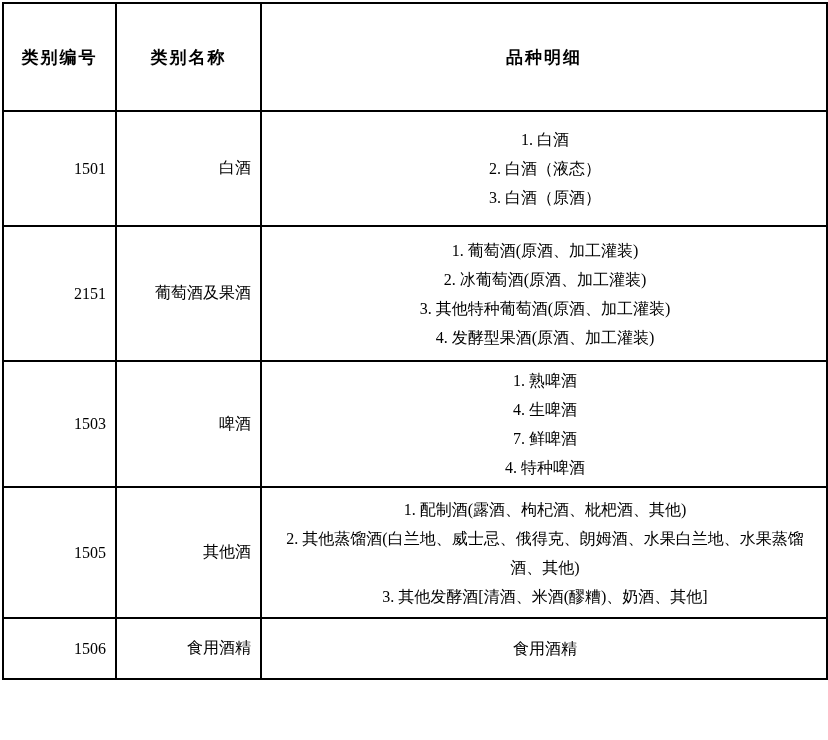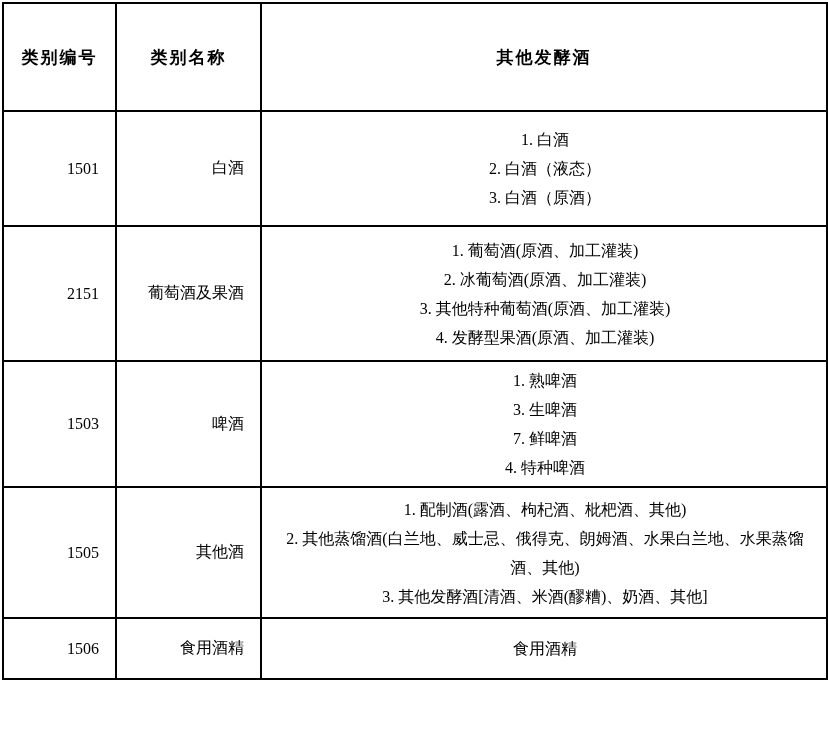--- a/index.html
+++ b/index.html
@@ -15,21 +15,21 @@
     table-layout: fixed;
     width: 824px;
     margin: 2px 2px 0 2px;
     color: #000000;
     font-family: "Liberation Serif", "DejaVu Serif", serif;
     font-size: 16px;
   }
   .cat-table td, .cat-table th {
     border: 2px solid #000000;
     vertical-align: middle;
-    padding: 16px;
+    padding: 9px;
     overflow: hidden;
   }
   .cat-table th {
     font-weight: bold;
     text-align: center;
     font-size: 17px;
     letter-spacing: 2px;
   }
   td.center-cell {
     text-align: right;
@@ -56,21 +56,21 @@
 <table class="cat-table">
   <colgroup>
     <col style="width:113px">
     <col style="width:145px">
     <col style="width:566px">
   </colgroup>
   <thead>
     <tr class="row-header">
       <th>类别编号</th>
       <th>类别名称</th>
-      <th>其他发酵酒</th>
+      <th>品种明细</th>
     </tr>
   </thead>
   <tbody>
     <tr class="row-0">
       <td class="center-cell">1501</td>
       <td class="center-cell">白酒</td>
       <td class="details-cell">
         <div class="detail-line">1. 白酒</div>
         <div class="detail-line">2. 白酒（液态）</div>
         <div class="detail-line">3. 白酒（原酒）</div>
@@ -84,21 +84,21 @@
         <div class="detail-line">2. 冰葡萄酒(原酒、加工灌装)</div>
         <div class="detail-line">3. 其他特种葡萄酒(原酒、加工灌装)</div>
         <div class="detail-line">4. 发酵型果酒(原酒、加工灌装)</div>
       </td>
     </tr>
     <tr class="row-2">
       <td class="center-cell">1503</td>
       <td class="center-cell">啤酒</td>
       <td class="details-cell">
         <div class="detail-line">1. 熟啤酒</div>
-        <div class="detail-line">3. 生啤酒</div>
+        <div class="detail-line">4. 生啤酒</div>
         <div class="detail-line">7. 鲜啤酒</div>
         <div class="detail-line">4. 特种啤酒</div>
       </td>
     </tr>
     <tr class="row-4">
       <td class="center-cell">1505</td>
       <td class="center-cell">其他酒</td>
       <td class="details-cell">
         <div class="detail-line">1. 配制酒(露酒、枸杞酒、枇杷酒、其他)</div>
         <div class="detail-line">2. 其他蒸馏酒(白兰地、威士忌、俄得克、朗姆酒、水果白兰地、水果蒸馏酒、其他)</div>

